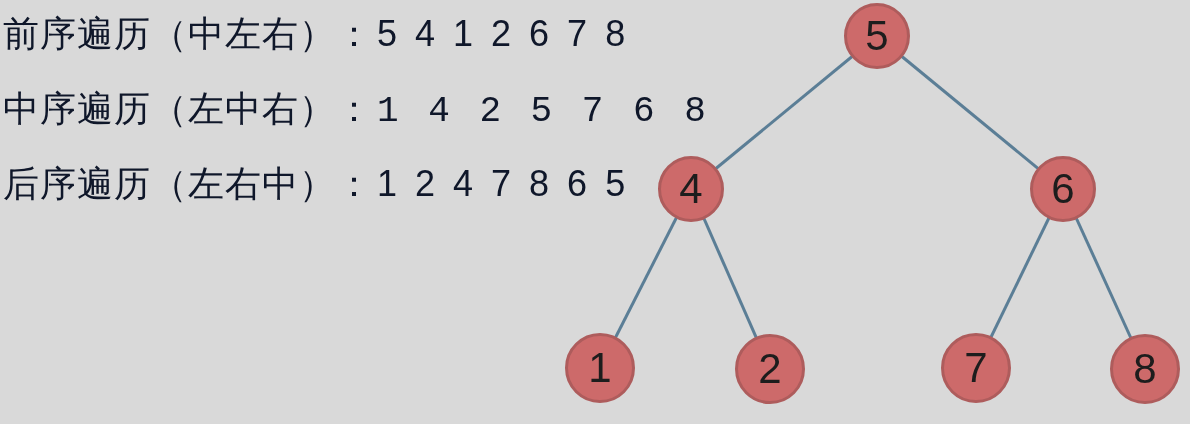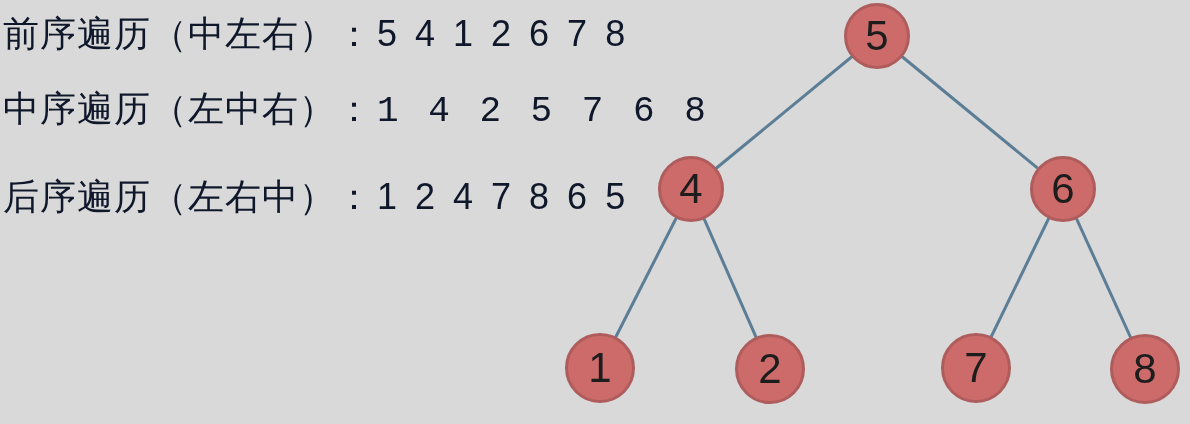--- a/index.html
+++ b/index.html
@@ -22,21 +22,21 @@
   .traversal-line {
     position: absolute;
     left: 0;
     white-space: nowrap;
     font-size: 36px;
     color: #0f172a;
     letter-spacing: 1px;
   }
   .traversal-line.l1 { top: 10px; }
   .traversal-line.l2 { top: 85px; font-family: Liberation Mono, monospace; }
-  .traversal-line.l3 { top: 173px; }
+  .traversal-line.l3 { top: 160px; }
   .seq {
     letter-spacing: 4px;
     padding-left: 4px;
   }
   .edges {
     position: absolute;
     left: 0;
     top: 0;
     width: 1190px;
     height: 424px;

